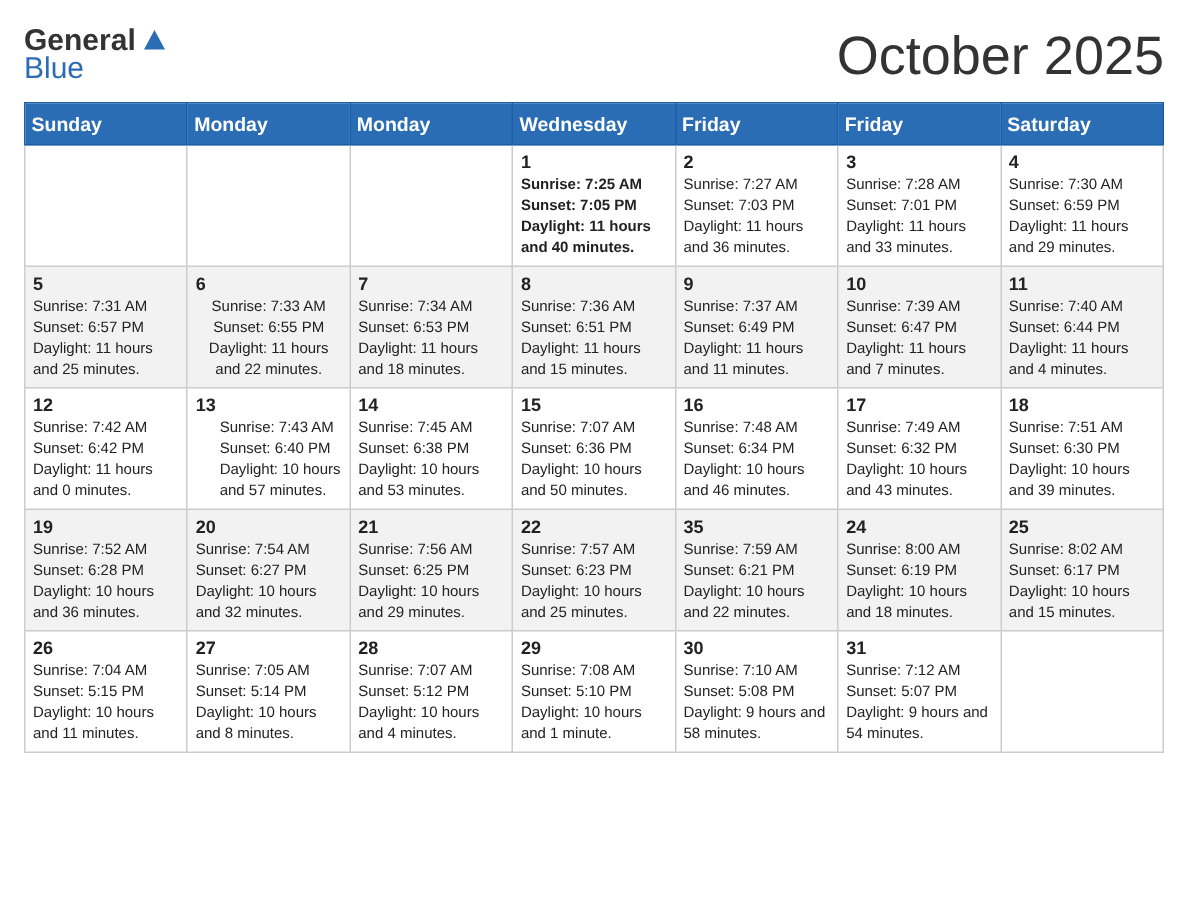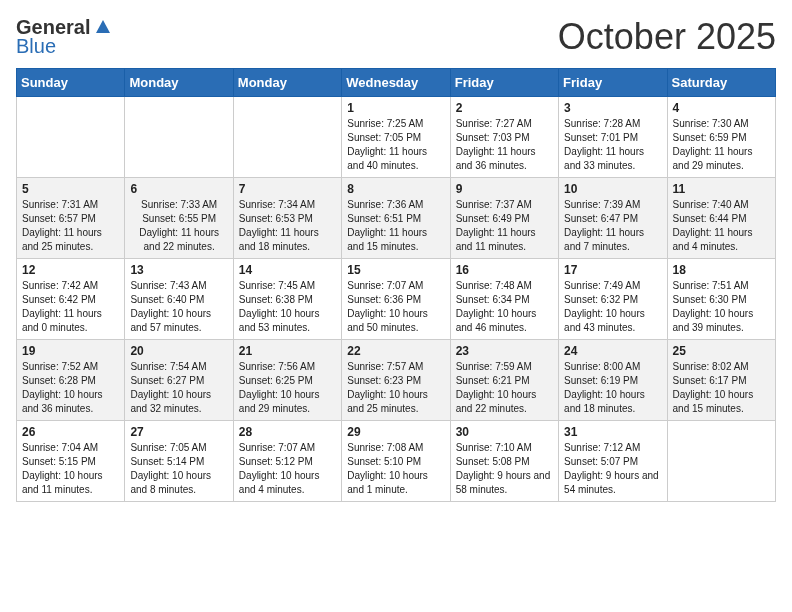--- a/index.html
+++ b/index.html
@@ -107,21 +107,21 @@
         <th>Saturday</th>
       </tr>
   </thead>
   <tbody id="calendar-body">
   <tr>
         <td></td>
         <td></td>
         <td></td>
         <td>
           <div class="day-number">1</div>
-          <div class="day-info" style="white-space: pre-line;">Sunrise: 7:25 AM
+          <div class="day-info" style="white-space: pre-line; font-weight: bold;">Sunrise: 7:25 AM
 Sunset: 7:05 PM
 Daylight: 11 hours and 40 minutes.</div>
         </td>
         <td>
           <div class="day-number">2</div>
           <div class="day-info" style="white-space: pre-line;">Sunrise: 7:27 AM
 Sunset: 7:03 PM
 Daylight: 11 hours and 36 minutes.</div>
         </td>
         <td>
@@ -183,21 +183,21 @@
       </tr>
       <tr>
         <td>
           <div class="day-number">12</div>
           <div class="day-info" style="white-space: pre-line;">Sunrise: 7:42 AM
 Sunset: 6:42 PM
 Daylight: 11 hours and 0 minutes.</div>
         </td>
         <td>
           <div class="day-number">13</div>
-          <div class="day-info" style="white-space: pre-line;">Sunrise: 7:43 AM
+          <div class="day-info" style="white-space: pre-line; margin-left: 16px;">Sunrise: 7:43 AM
 Sunset: 6:40 PM
 Daylight: 10 hours and 57 minutes.</div>
         </td>
         <td>
           <div class="day-number">14</div>
           <div class="day-info" style="white-space: pre-line;">Sunrise: 7:45 AM
 Sunset: 6:38 PM
 Daylight: 10 hours and 53 minutes.</div>
         </td>
         <td>
@@ -244,21 +244,21 @@
 Sunset: 6:25 PM
 Daylight: 10 hours and 29 minutes.</div>
         </td>
         <td class="alt-row">
           <div class="day-number">22</div>
           <div class="day-info" style="white-space: pre-line;">Sunrise: 7:57 AM
 Sunset: 6:23 PM
 Daylight: 10 hours and 25 minutes.</div>
         </td>
         <td class="alt-row">
-          <div class="day-number">23</div>
+          <div class="day-number">35</div>
           <div class="day-info" style="white-space: pre-line;">Sunrise: 7:59 AM
 Sunset: 6:21 PM
 Daylight: 10 hours and 22 minutes.</div>
         </td>
         <td class="alt-row">
           <div class="day-number">24</div>
           <div class="day-info" style="white-space: pre-line;">Sunrise: 8:00 AM
 Sunset: 6:19 PM
 Daylight: 10 hours and 18 minutes.</div>
         </td>

